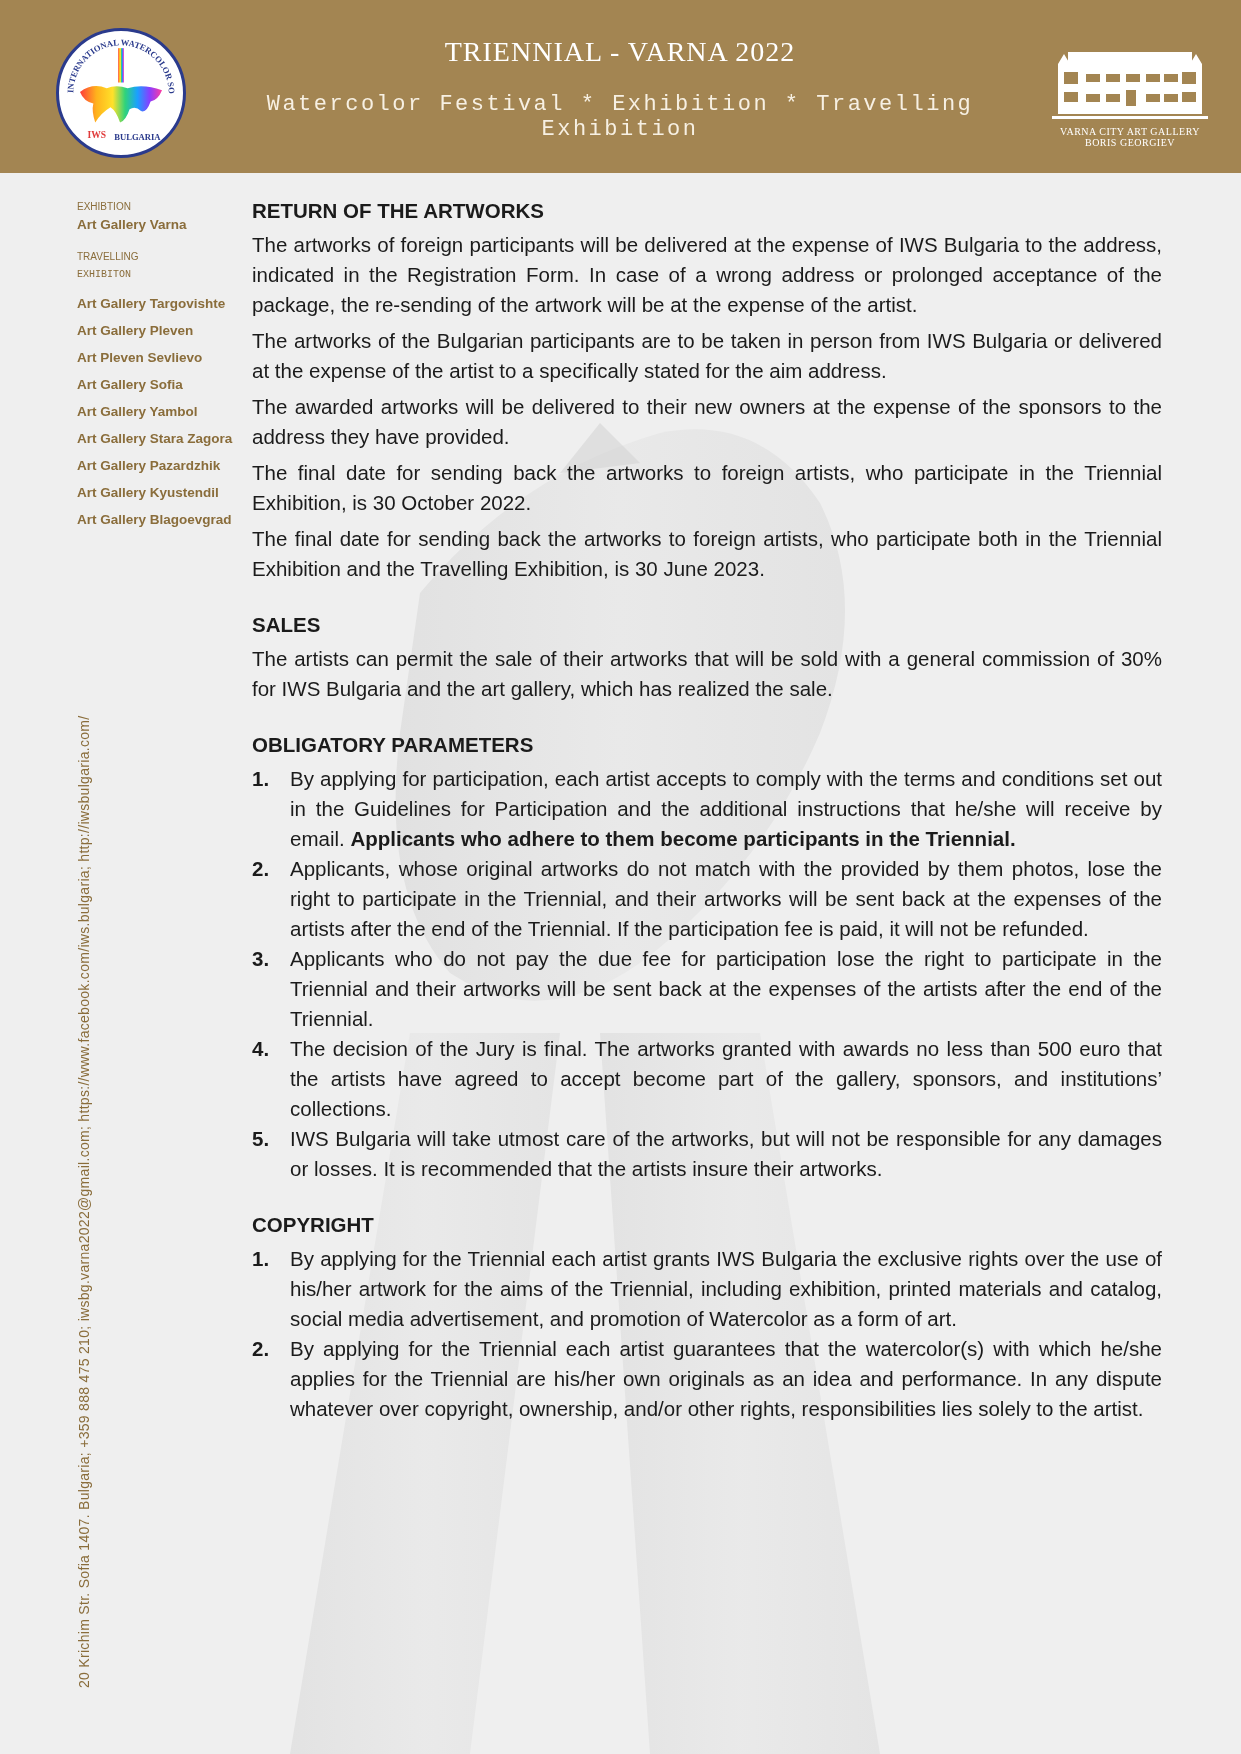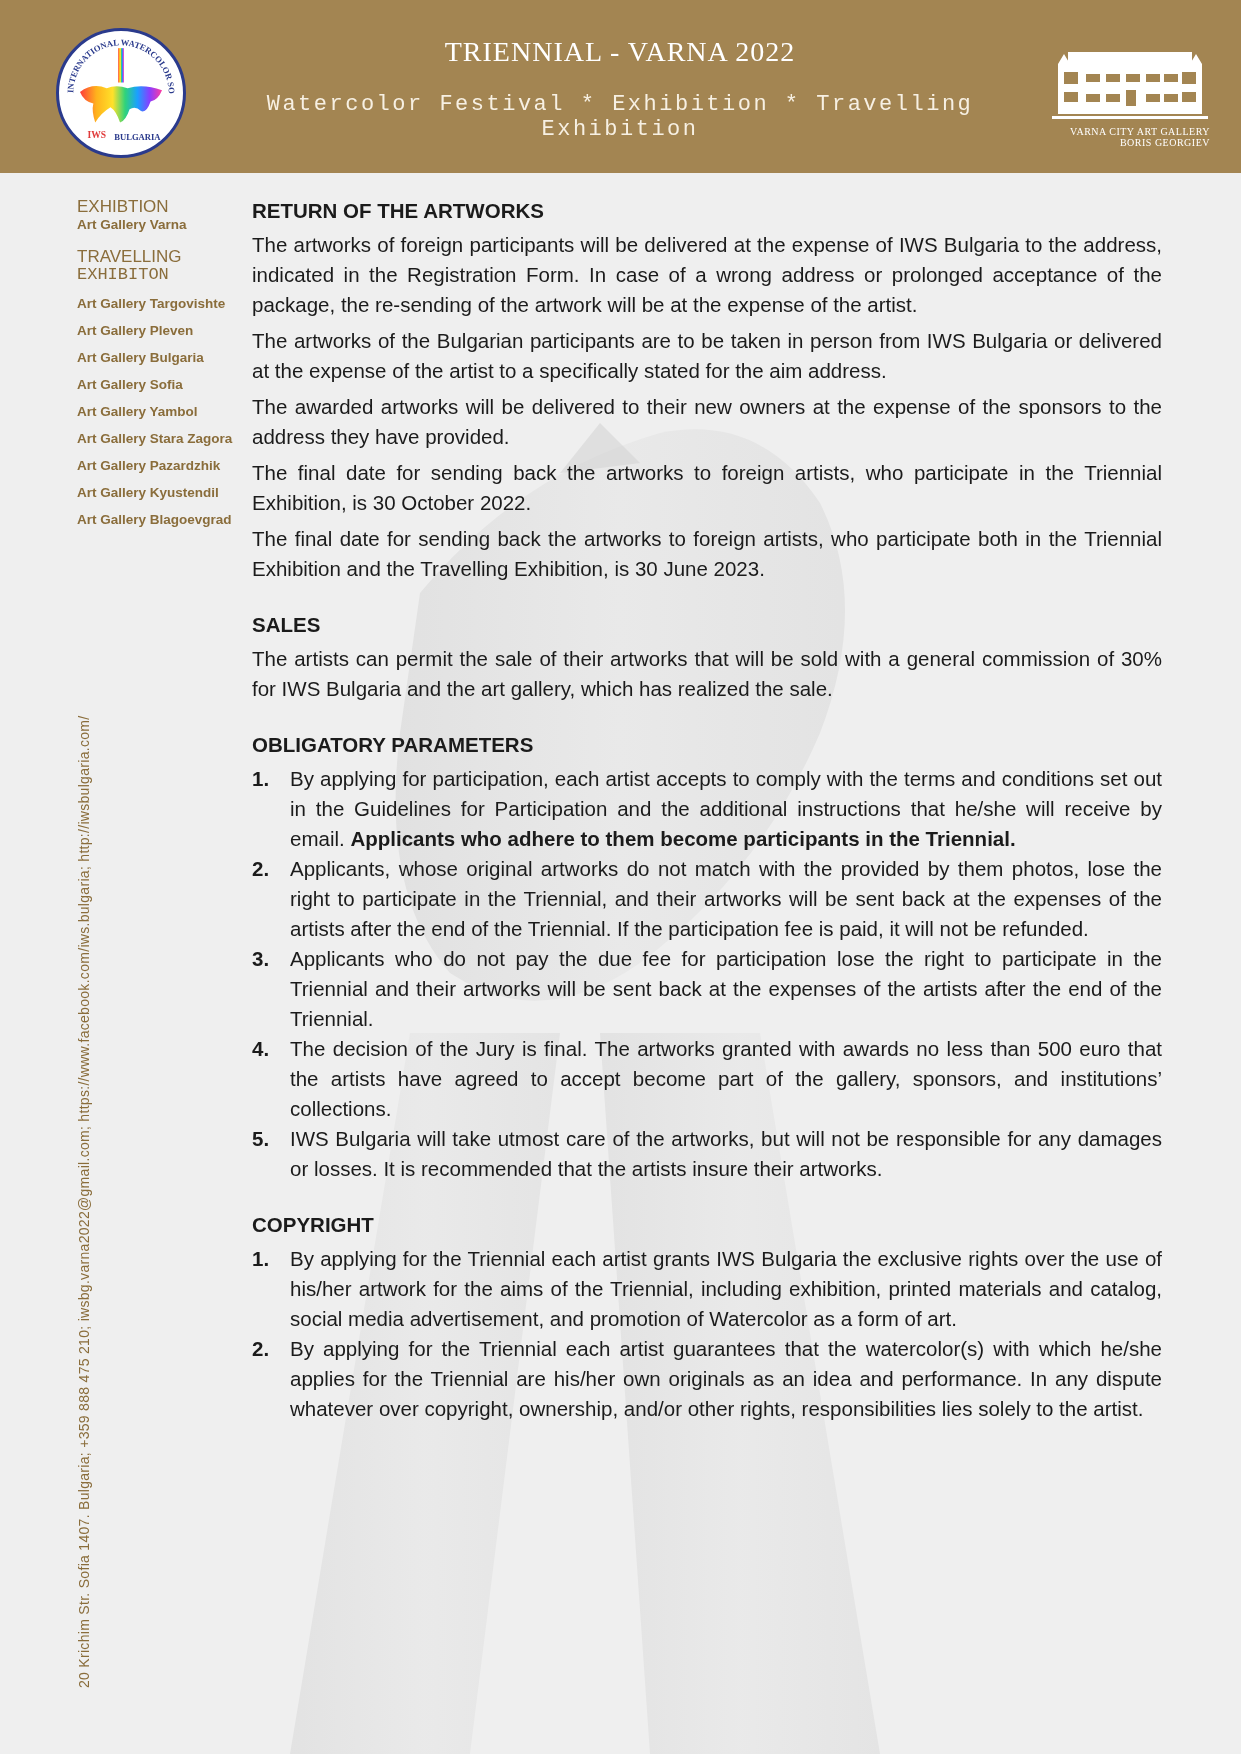--- a/index.html
+++ b/index.html
@@ -27,35 +27,35 @@
       color: #fff; font-family: "Liberation Serif", "DejaVu Serif", serif;
     }
     .title-line1 { font-size: 40px; letter-spacing: 1px; line-height: 48px; }
     .title-line2 { font-size: 28px; letter-spacing: 1px; line-height: 48px; }
     .title-sub {
       font-family: Liberation Mono, monospace; font-size: 22px; letter-spacing: 2.5px;
       margin-top: 16px; font-weight: 300; color: #f7f0e3;
     }
     .gallery-logo {
       position: absolute; left: 1050px; top: 50px; width: 160px; height: 100px; color: #fff;
-      text-align: right;
+      text-align: center;
     }
     .gallery-logo svg { width: 160px; height: 72px; }
     .gallery-text {
       font-family: "Liberation Serif", serif; font-size: 10px; line-height: 11px;
       letter-spacing: 0.5px; color: #fff;
     }
     
     .bg-art { position: absolute; left: 0; top: 173px; width: 1241px; height: 1581px; pointer-events: none; }
     
     .sidebar {
       position: absolute; left: 77px; top: 198px; width: 170px;
       color: #8a6d3b;
     }
-    .side-heading { font-size: 17px; line-height: 18px; color: #8a6d3b; }
+    .side-heading { font-size: 10px; line-height: 18px; color: #8a6d3b; }
     .side-item { font-size: 13.5px; line-height: 27px; color: #8a6d3b; white-space: nowrap; font-weight: bold; }
     .side-first { line-height: 18px; margin-bottom: 14px; }
     .side-heading.travel { margin-bottom: 6px; font-family: Liberation Mono, monospace; }
     .vertical-contact {
       position: absolute; left: 76px; top: 1688px;
       transform-origin: 0 0; transform: rotate(-90deg);
       white-space: nowrap; font-size: 14px; color: #8a6d3b; letter-spacing: 0.3px;
       width: 1140px;
     }
     
@@ -146,21 +146,21 @@
   </div>
 </div>
 
 <div class="sidebar">
   <div class="side-heading">EXHIBTION</div>
   <div class="side-item side-first">Art Gallery Varna</div>
   <div class="side-heading">TRAVELLING</div>
   <div class="side-heading travel">EXHIBITON</div>
   <div class="side-item">Art Gallery Targovishte</div>
   <div class="side-item">Art Gallery Pleven</div>
-  <div class="side-item">Art Gallery Bulgaria</div>
+  <div class="side-item">Art Pleven Sevlievo</div>
   <div class="side-item">Art Gallery Sofia</div>
   <div class="side-item">Art Gallery Yambol</div>
   <div class="side-item">Art Gallery Stara Zagora</div>
   <div class="side-item">Art Gallery Pazardzhik</div>
   <div class="side-item">Art Gallery Kyustendil</div>
   <div class="side-item">Art Gallery Blagoevgrad</div>
 </div>
 
 <div class="vertical-contact">20 Krichim Str. Sofia 1407. Bulgaria;  +359 888 475 210;  iwsbg.varna2022@gmail.com;  https://www.facebook.com/iws.bulgaria;  http://iwsbulgaria.com/</div>
 

